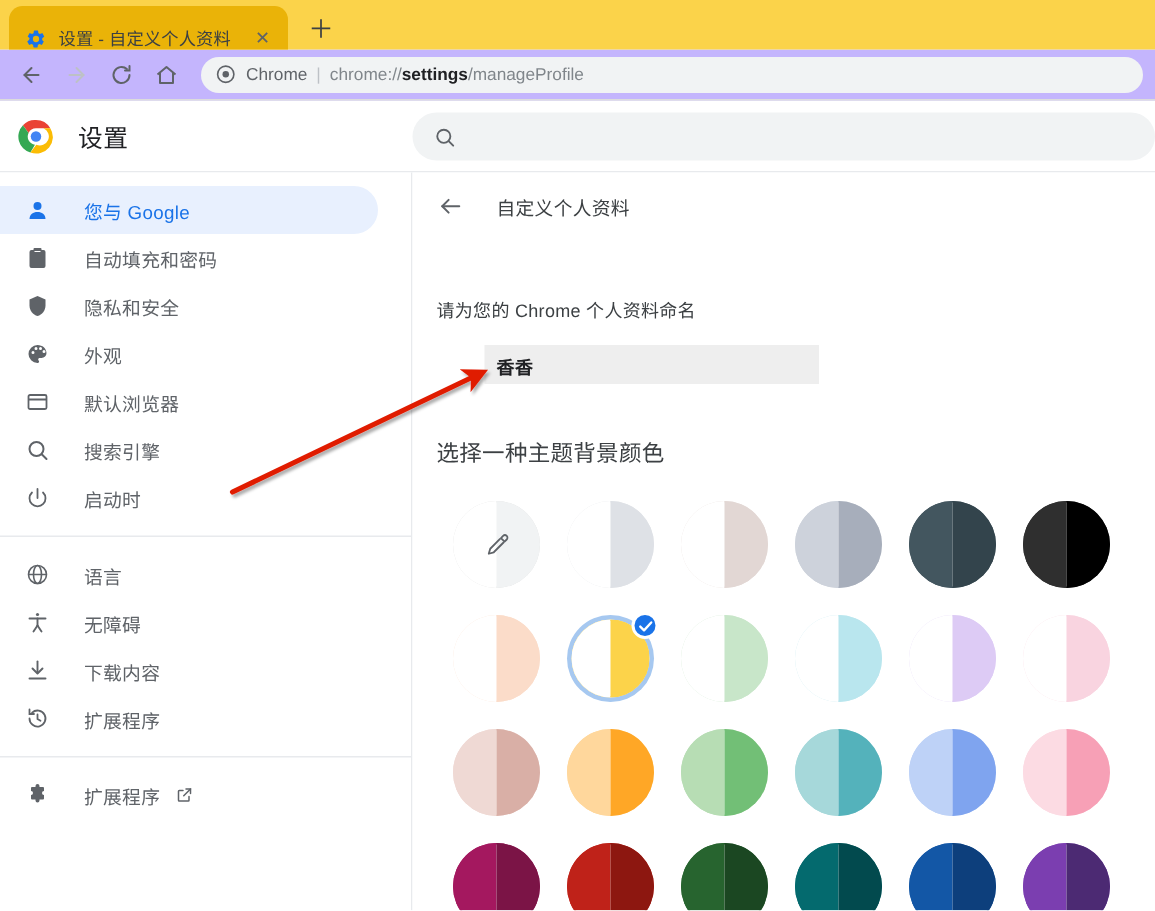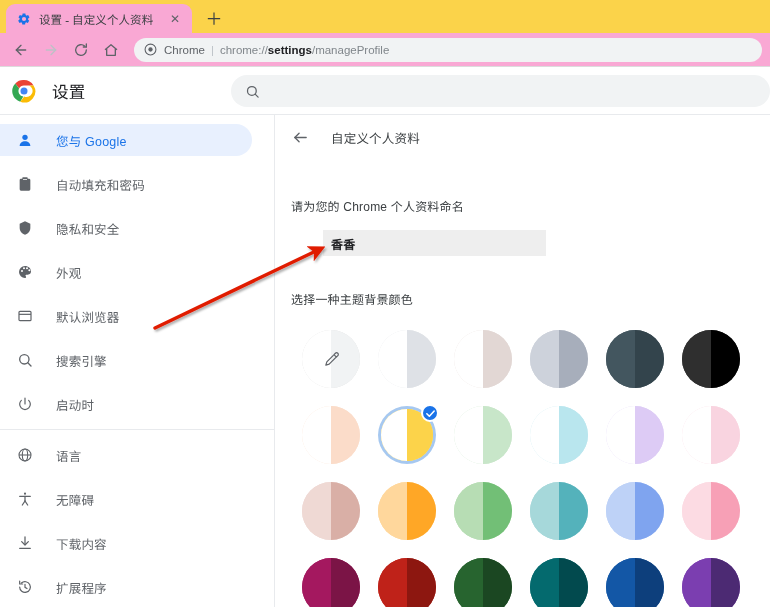--- a/index.html
+++ b/index.html
@@ -18,28 +18,27 @@
   .tabstrip {
     height: 33px;
     background: #fbd34a;
     display: flex;
     align-items: flex-end;
     padding-left: 6px;
     position: relative;
   }
   .tab {
     height: 29px;
-    background: #f9a8d4;
+    background: #eab308;
     border-radius: 9px 9px 0 0;
     display: flex;
-    align-items: center;
+    align-items: flex-end;
     padding: 0 9px 0 11px;
     min-width: 186px;
     position: relative;
-    font-family: Liberation Serif, serif;
   }
   .tab-favicon {
     width: 14px; height: 14px;
     margin-right: 8px;
     flex: 0 0 auto;
     display: flex; align-items: center; justify-content: center;
   }
   .tab-title {
     font-size: 11.5px;
     color: #3c4043;
@@ -63,21 +62,21 @@
     width: 28px; height: 28px;
     margin-left: 8px; margin-bottom: 2px;
     display: flex; align-items: center; justify-content: center;
     color: #3c4043;
     font-size: 17px;
     border-radius: 50%;
   }
 
   .toolbar {
     height: 34px;
-    background: #f9a8d4;
+    background: #c4b5fd;
     display: flex;
     align-items: center;
     padding: 0 8px;
     border-bottom: 1px solid #dcdcdc;
   }
   .nav-btn {
     width: 26px; height: 26px;
     display: flex; align-items: center; justify-content: center;
     color: #5f6368;
     margin-right: 4px;
@@ -131,21 +130,21 @@
   }
 
   .settings-header {
     height: 47px;
     display: flex;
     align-items: center;
     background: #ffffff;
     border-bottom: 1px solid #e8eaed;
   }
   .brand {
-    width: 231px;
+    width: 275px;
     display: flex;
     align-items: flex-start;
     padding-left: 12px;
     flex: 0 0 auto;
   }
   .chrome-logo { width: 24px; height: 24px; flex: 0 0 auto; }
   .brand-title {
     font-size: 16.5px;
     color: #202124;
     margin-left: 16px;
@@ -201,21 +200,21 @@
   }
   .nav-item {
     display: flex;
     align-items: center;
     height: 32px;
     margin: 0 22px 0 0;
     padding-left: 16px;
     border-radius: 0 16px 16px 0;
     color: #5f6368;
   }
-  .nav-item + .nav-item { margin-top: 12px; }
+  .nav-item + .nav-item { margin-top: 0; }
   .nav-item.active {
     background: #e8f0fe;
     color: #1a73e8;
   }
   .nav-icon {
     width: 18px; height: 18px;
     flex: 0 0 auto;
     display: flex; align-items: center; justify-content: center;
     margin-right: 22px;
   }
@@ -283,21 +282,21 @@
     outline: none;
     font-family: inherit;
     font-size: 12px;
     font-weight: bold;
     color: #202124;
     padding: 0 8px;
     letter-spacing: .3px;
   }
 
   .swatch-label {
-    font-size: 12px;
+    font-size: 15px;
     color: #3c4043;
     padding-left: 16px;
     margin-top: 34px;
     letter-spacing: .2px;
   }
 
   .swatch-grid {
     margin-top: 14px;
     padding-left: 18px;
     display: grid;

